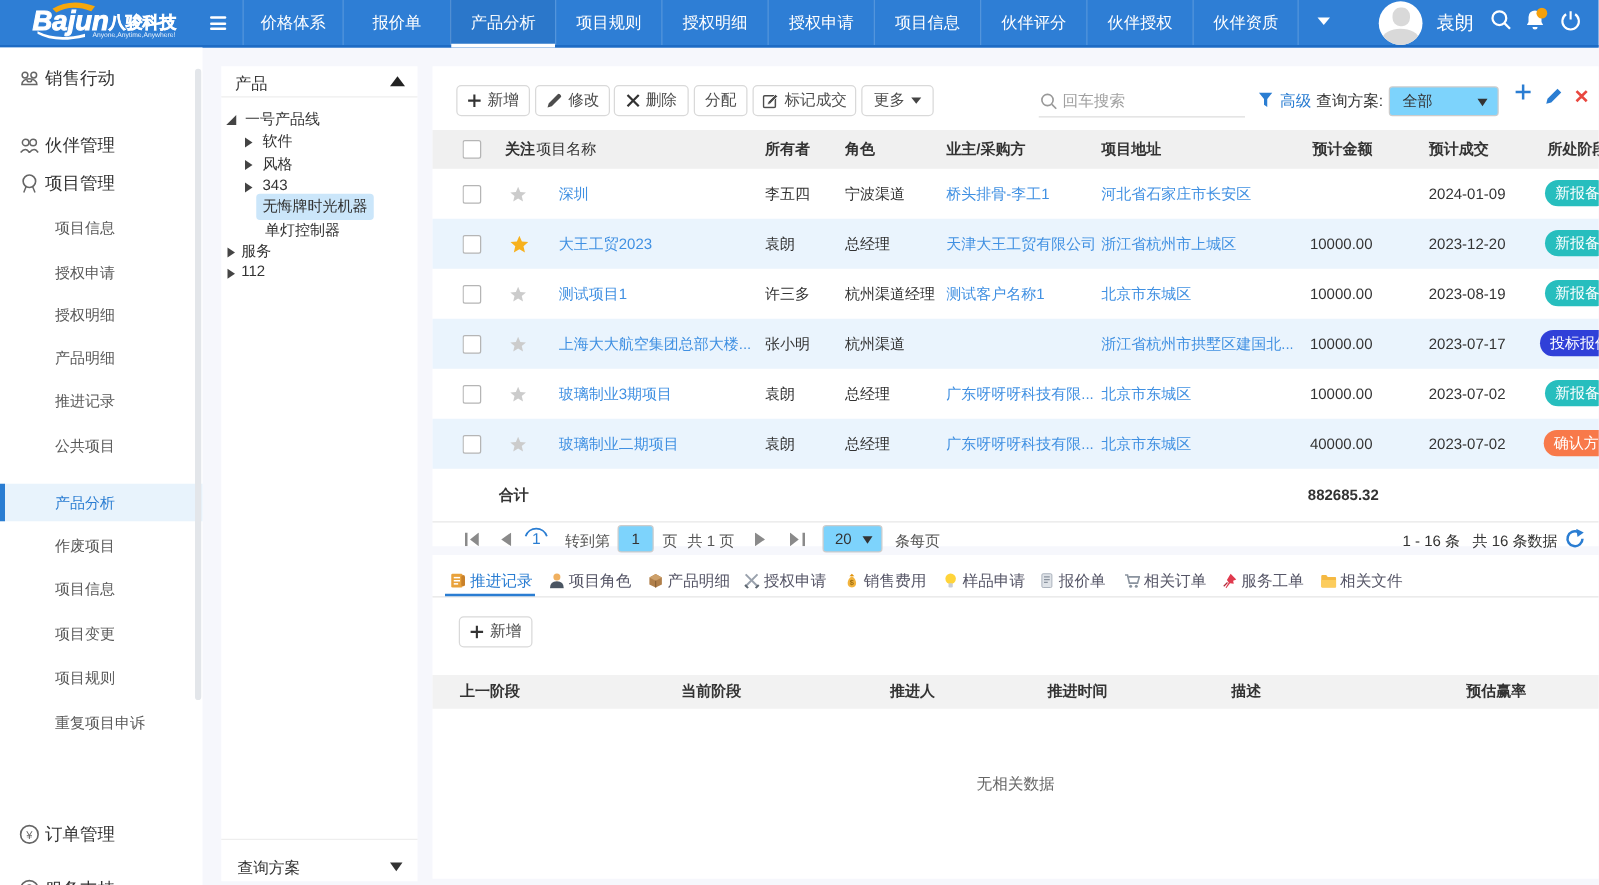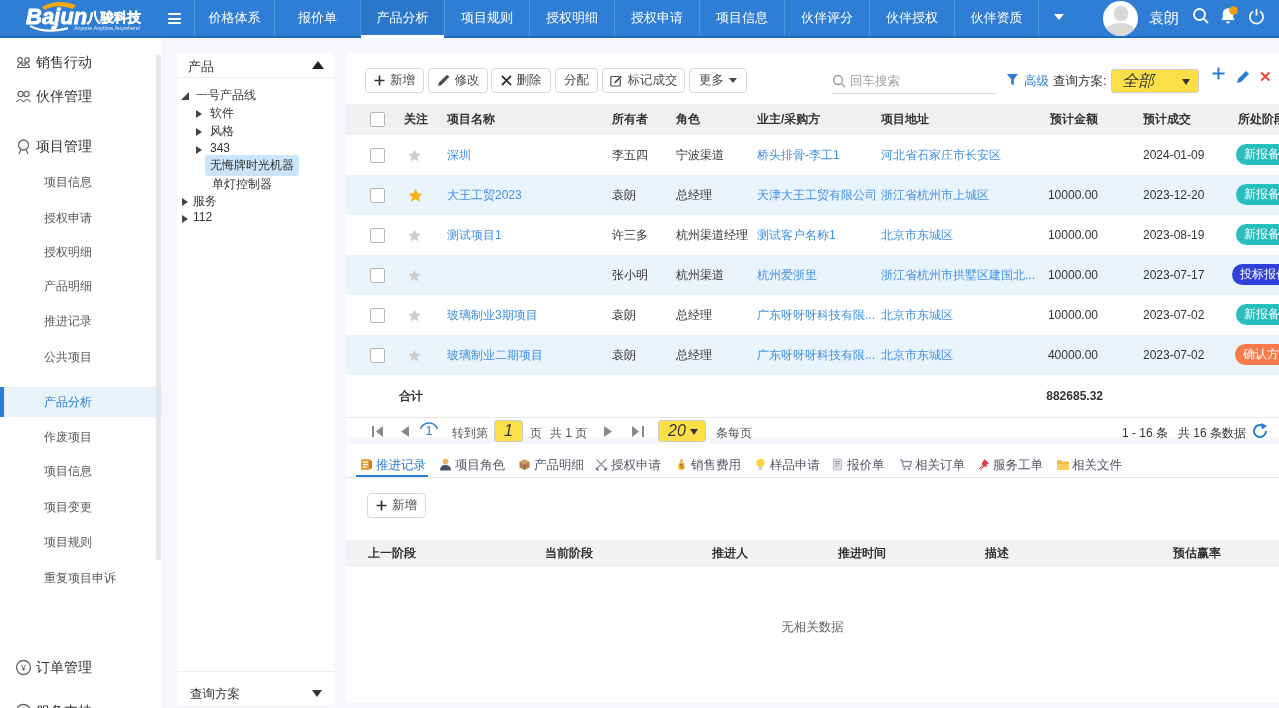--- a/index.html
+++ b/index.html
@@ -44,21 +44,21 @@
 .trow { position:absolute; left:0; width:960px; }
 .th { background:#f0f0f0; font-weight:bold; color:#333; }
 .stripe { background:#eaf4fd; }
 .cell { position:absolute; top:0; height:100%; font-size:12px; color:#333; white-space:nowrap; overflow:hidden; display:flex; align-items:center; }
 a.lnk { color:#4090e2; text-decoration:none; }
 .ckb { width:15px; height:15px; border:1px solid #b5b5b5; border-radius:2px; background:#fff; }
 .pill { position:absolute; height:21px; line-height:21px; border-radius:11px; color:#fff; font-size:12px; padding:0 8px; white-space:nowrap; }
 
 
 .pag { position:absolute; left:0; top:364px; width:933px; height:31px; border-top:1px solid #e8e8e8; font-size:12px; color:#555; }
-.pbox { position:absolute; border:1px solid #ccc; border-radius:3px; background:#fde047; text-align:center; font-size:16px; color:#333;font-style:italic; }
+.pbox { position:absolute; border:1px solid #ccc; border-radius:3px; background:#7dd3fc; text-align:center; font-size:12px; color:#333; }
 
 
 .tab { position:absolute; top:12px; height:18px; line-height:18px; font-size:12.5px; color:#556; white-space:nowrap; }
 .tab.on { color:#2a7dd2; }
 .tic { width:13px; height:13px; vertical-align:-2px; margin-right:3px; }
 
 .hdr2cell { position:absolute; top:0; height:100%; display:flex; align-items:center; font-size:12px; font-weight:bold; color:#333; }
 </style>
 </head>
 <body>
@@ -115,21 +115,21 @@
 <div class="side">
   <div class="sitem" style="top:6px">
     <svg class="sicon" viewBox="0 0 17 17">
         <circle cx="5" cy="6" r="2.3" fill="none" stroke="#666" stroke-width="1.2"></circle>
         <circle cx="12" cy="6" r="2.3" fill="none" stroke="#666" stroke-width="1.2"></circle>
         <path d="M2.5 13.5 a6 4.5 0 0 1 12 0 Z" fill="none" stroke="#666" stroke-width="1.2"></path>
         <path d="M6.5 9.5 a2 2 0 0 0 4 0" fill="none" stroke="#666" stroke-width="1.1"></path>
       </svg>
     <span class="lbl">销售行动</span>
   </div>
-  <div class="sitem" style="top:40px">
+  <div class="sitem" style="top:60px">
     <svg class="sicon" viewBox="0 0 17 17">
         <circle cx="5.5" cy="6" r="2.6" fill="none" stroke="#666" stroke-width="1.2"></circle>
         <circle cx="11.5" cy="6" r="2.6" fill="none" stroke="#666" stroke-width="1.2"></circle>
         <path d="M1.5 14 q4-5 7 0 M8.5 14 q4-5 7 0" fill="none" stroke="#666" stroke-width="1.2"></path>
       </svg>
     <span class="lbl">伙伴管理</span>
   </div>
   <div class="sitem" style="top:90px">
     <svg class="sicon" viewBox="0 0 17 17">
         <circle cx="8.5" cy="7" r="5" fill="none" stroke="#666" stroke-width="1.3"></circle>
@@ -255,21 +255,21 @@
   <svg class="abs" style="left:889px;top:17px" width="15" height="15" viewBox="0 0 15 15">
       <path d="M2 13 l1-4 8-8 3 3 -8 8 Z" fill="#2a7dd2"></path>
     </svg>
   <div class="abs" style="left:913px;top:15px;font-size:15px;color:#e9473f;font-weight:bold">✕</div>
 
   <div class="trow th" style="top:51px;height:31px">
     <div class="cell" style="left:24px;width:20px">
         <div class="ckb"></div>
       </div>
     <div class="cell" style="left:58px;width:40px;font-weight:bold">关注</div>
-    <div class="cell" style="left:101px;width:160px;font-weight:bold">项目名称</div>
+    <div class="cell" style="left:83px;width:160px;font-weight:normal">项目名称</div>
     <div class="cell" style="left:266px;width:60px;font-weight:bold">所有者</div>
     <div class="cell" style="left:330px;width:80px;font-weight:bold">角色</div>
     <div class="cell" style="left:411px;width:120px;font-weight:bold">业主/采购方</div>
     <div class="cell" style="left:535px;width:140px;font-weight:bold">项目地址</div>
     <div class="cell" style="left:660px;width:92px;font-weight:bold;justify-content:flex-end">预计金额</div>
     <div class="cell" style="left:797px;width:80px;font-weight:bold">预计成交</div>
     <div class="cell" style="left:892px;width:60px;font-weight:bold">所处阶段</div>
   </div>
 
   <div class="trow" style="top:82px;height:40px">
@@ -348,25 +348,25 @@
 
   <div class="trow stripe" style="top:202px;height:40px">
     <div class="cell" style="left:24px;width:20px">
         <div class="ckb"></div>
       </div>
     <div class="cell" style="left:61px;width:30px">
         <svg width="15" height="15" viewBox="0 0 16 16">
           <path d="M8 1.5 L9.9 5.9 14.7 6.3 11.1 9.4 12.2 14.1 8 11.6 3.8 14.1 4.9 9.4 1.3 6.3 6.1 5.9 Z" fill="#cccccc"></path>
         </svg>
       </div>
+    <div class="cell" style="left:101px;width:159px">
+        <a class="lnk">上海大大航空集团总部大楼...</a>
+      </div>
     <div class="cell" style="left:266px;width:60px">张小明</div>
     <div class="cell" style="left:330px;width:80px">杭州渠道</div>
-    <div class="cell" style="left:411px;width:120px">
-        <a class="lnk">杭州爱浙里</a>
-      </div>
     <div class="cell" style="left:535px;width:153px">
         <a class="lnk">浙江省杭州市拱墅区建国北...</a>
       </div>
     <div class="cell" style="left:660px;width:92px;justify-content:flex-end">10000.00</div>
     <div class="cell" style="left:797px;width:80px">2023-07-17</div>
     <div class="pill" style="left:886px;top:9px;background:#3040d8">投标报价</div>
   </div>
 
   <div class="trow" style="top:242px;height:40px">
     <div class="cell" style="left:24px;width:20px">

